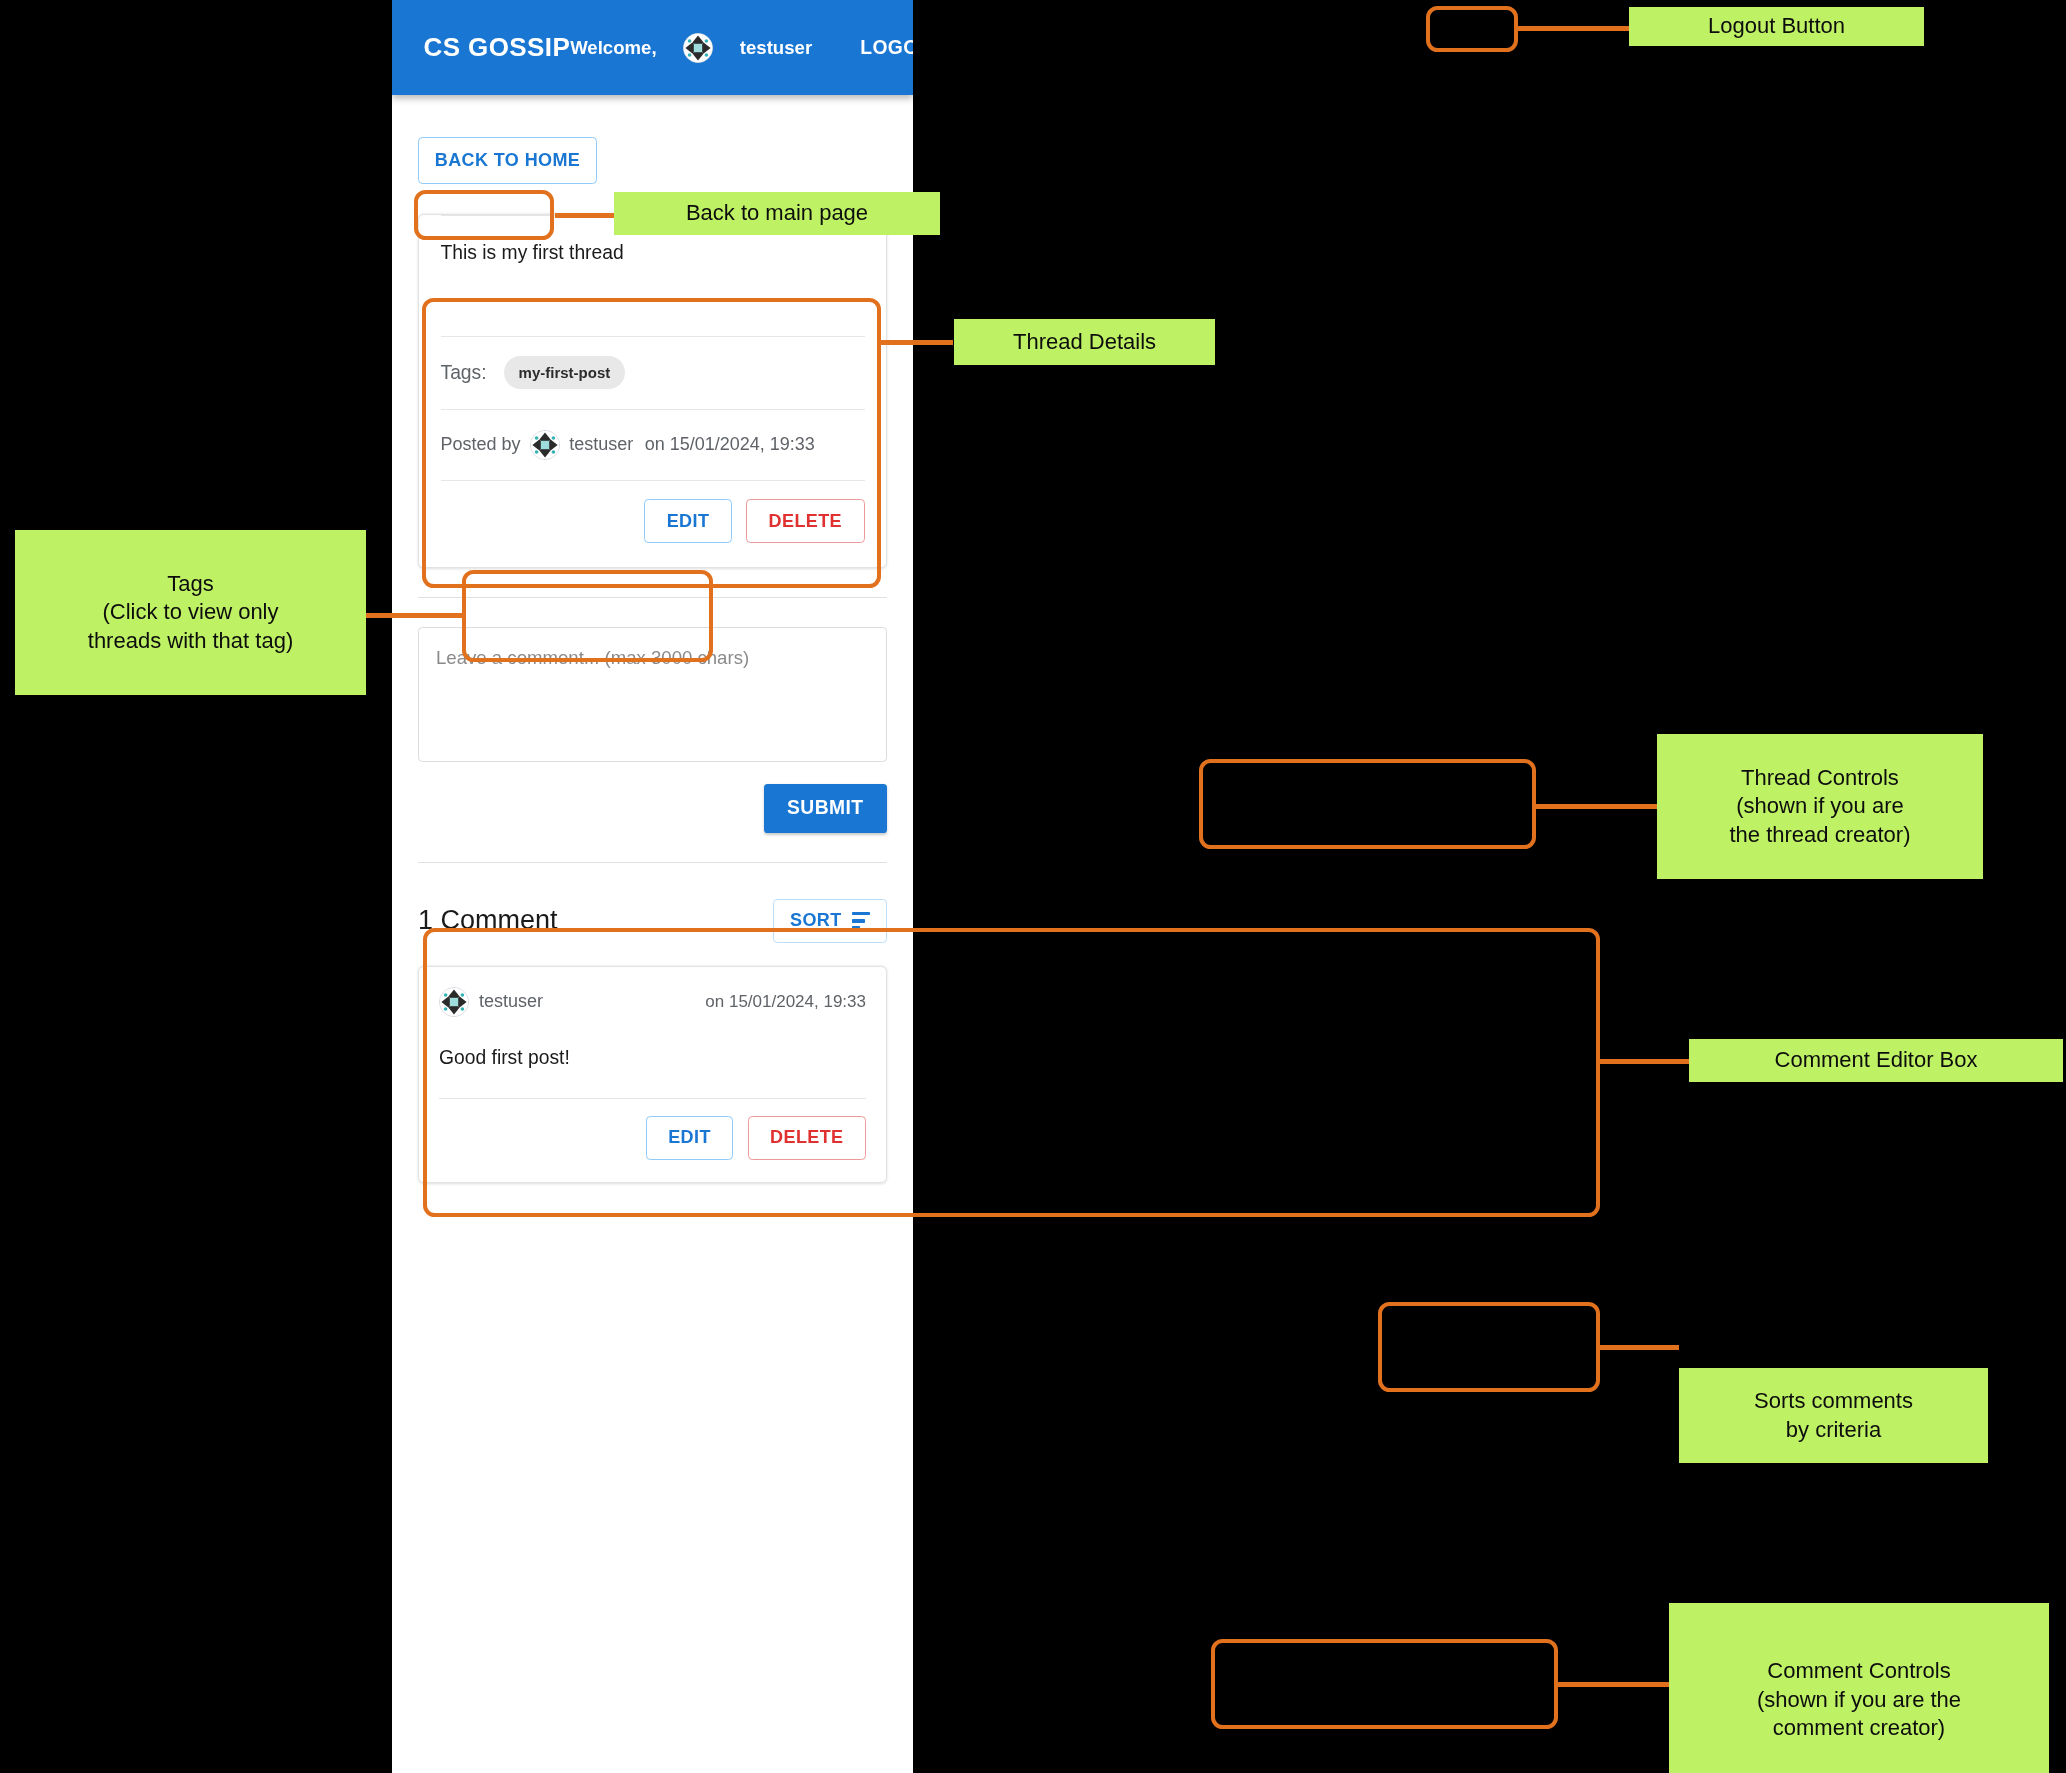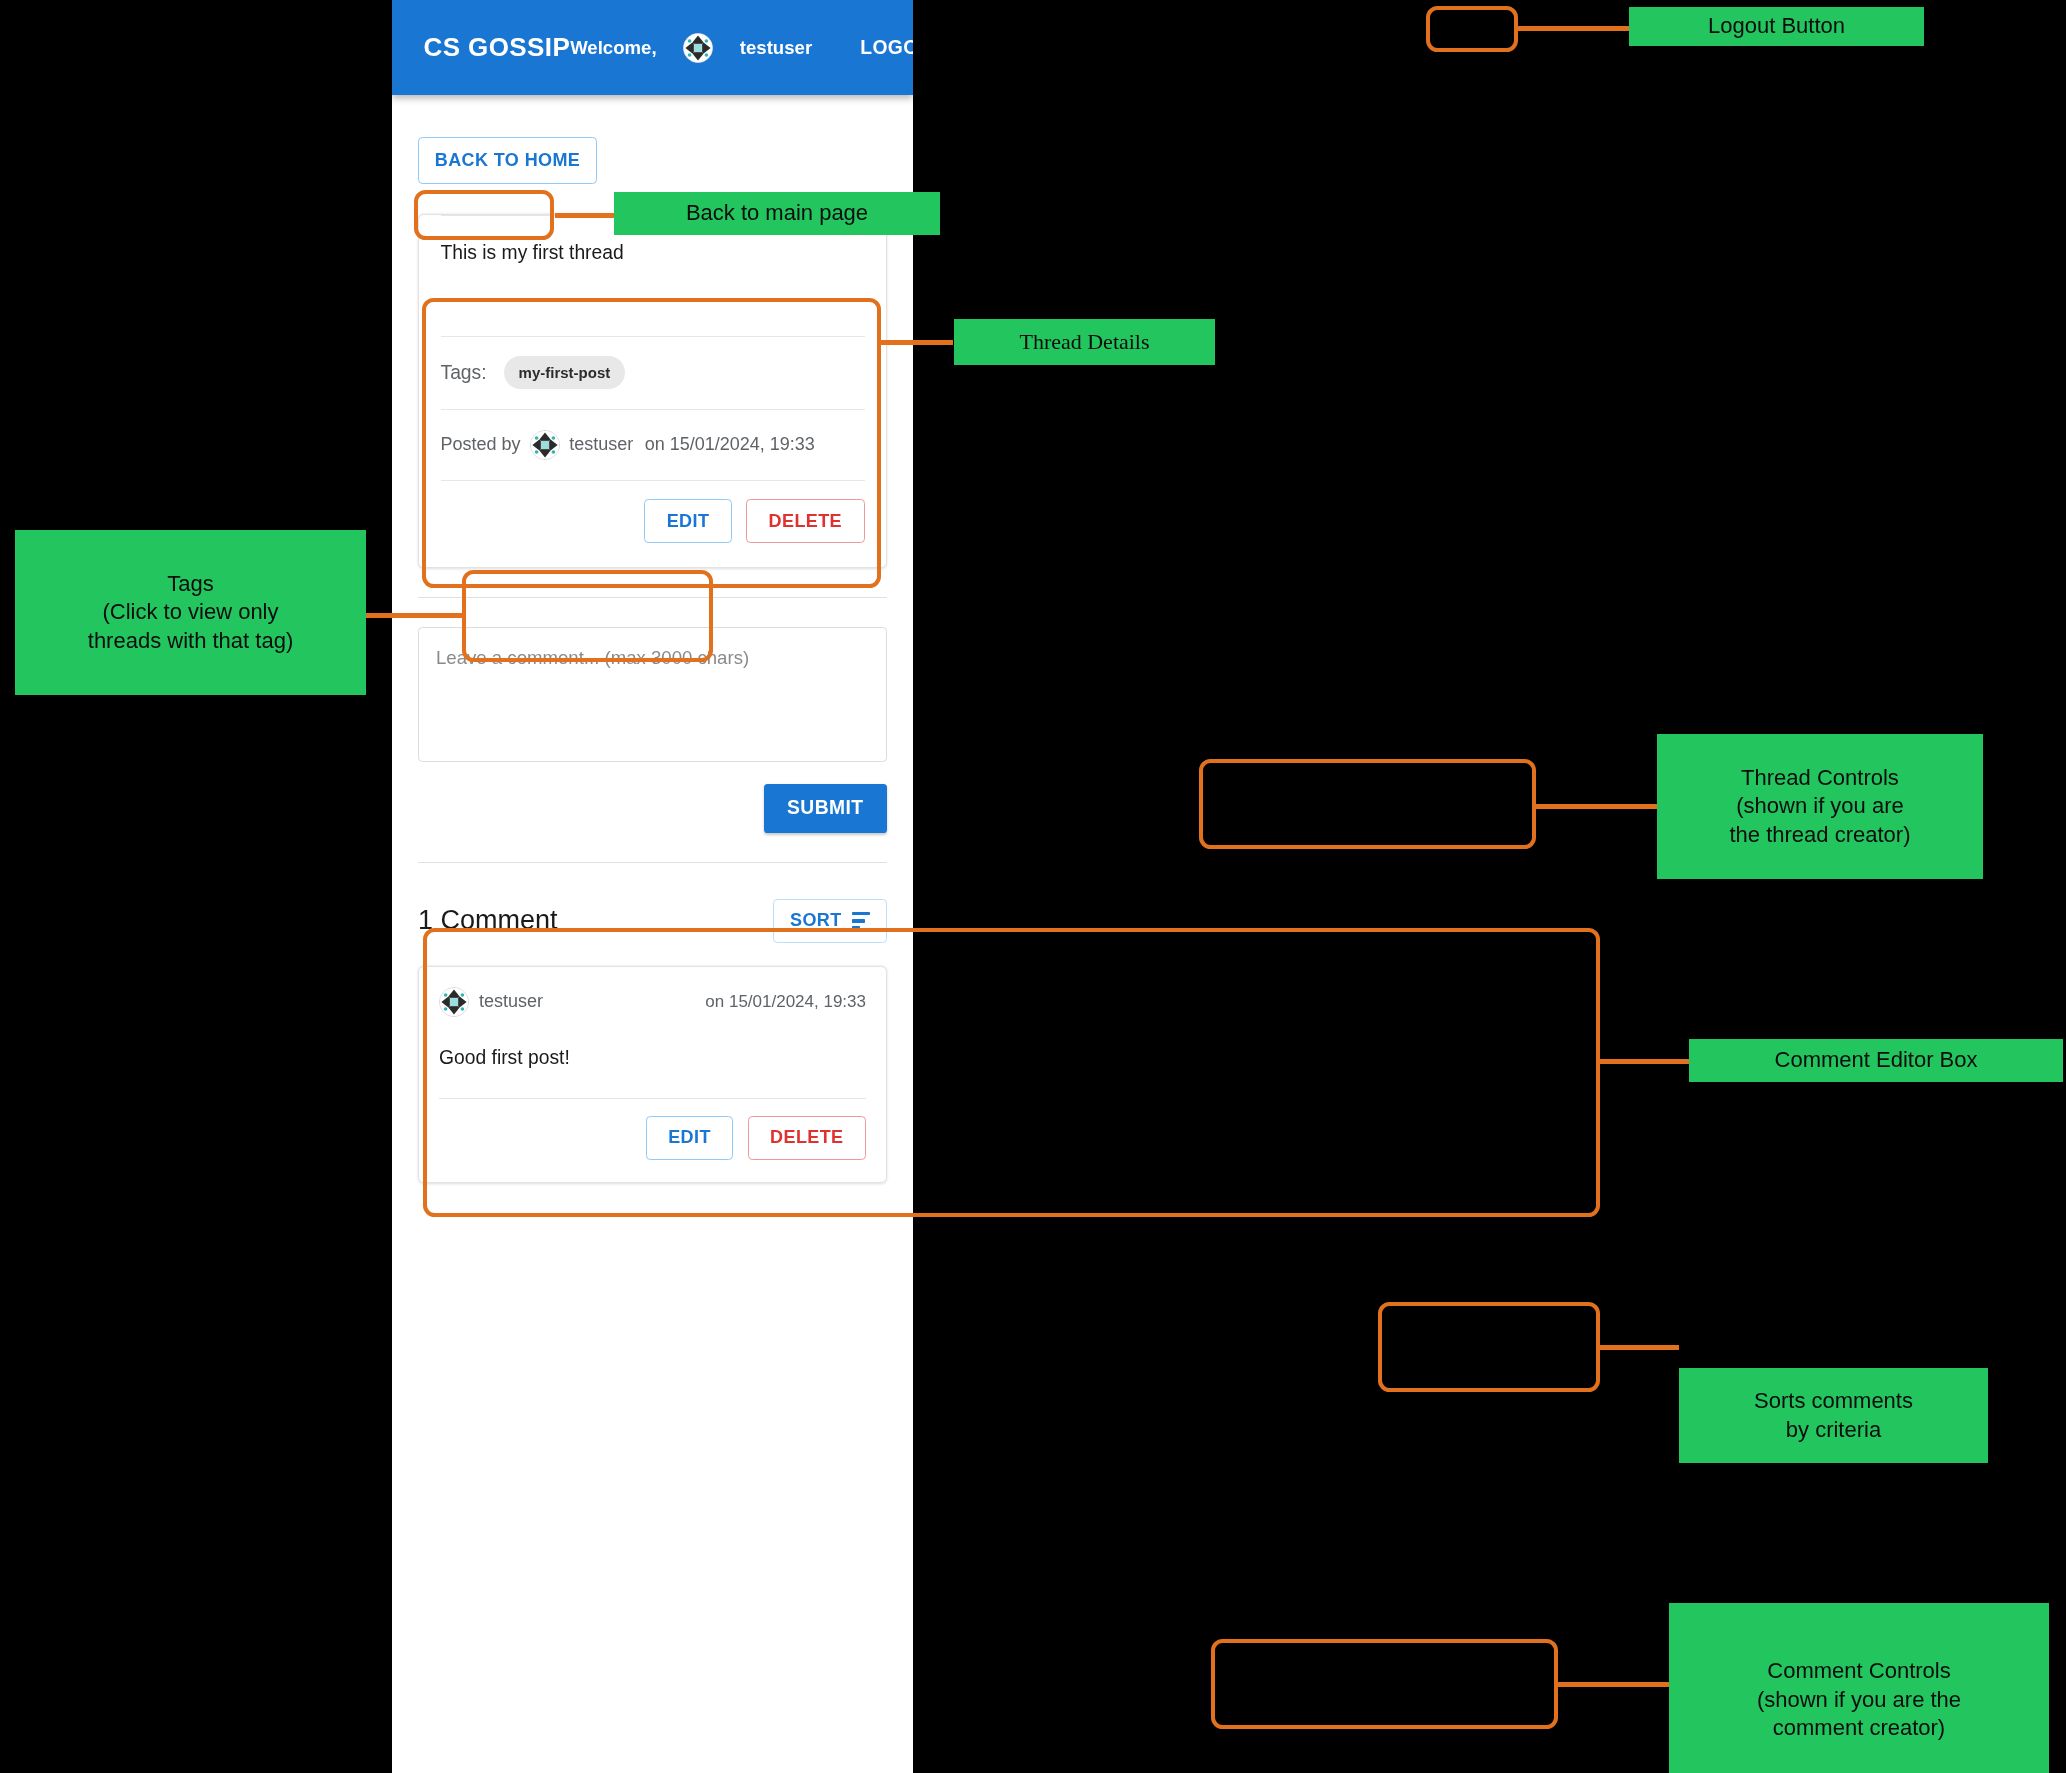--- a/index.html
+++ b/index.html
@@ -208,21 +208,21 @@
     pointer-events: none;
   }
   .lead {
     position: absolute;
     background: #e2711d;
     height: 5px;
     pointer-events: none;
   }
   .note {
     position: absolute;
-    background: #22c55e;
+    background: #bef264;
     color: #0d0d0d;
     font-size: 22px;
     line-height: 1.30;
     text-align: center;
     padding: 11.5px 15.8px;
     font-family: "Liberation Sans", sans-serif;
     white-space: pre-line;
     display: flex; align-items: center; justify-content: center;
   }
 </style>
@@ -356,21 +356,21 @@
   <div class="hl" style="left:1426px; top:5.7px; width:92px; height:46px;"></div>
   <div class="lead" style="left:1518px; top:26px; width:111px;"></div>
   <div class="note" style="left:1629px; top:7.2px; width:295px; height:39px;">Logout Button</div>
 
   <div class="hl" style="left:414px; top:190px; width:140px; height:50px;"></div>
   <div class="lead" style="left:555px; top:213px; width:59px;"></div>
   <div class="note" style="left:614px; top:192px; width:326px; height:43px;">Back to main page</div>
 
   <div class="hl" style="left:422px; top:298px; width:459px; height:290px;"></div>
   <div class="lead" style="left:880px; top:340px; width:73px;"></div>
-  <div class="note" style="left:954px; top:319px; width:261px; height:46px;font-family:Liberation Serif, serif;">Thread Details</div>
+  <div class="note" style="left:954px; top:319px; width:261px; height:46px;">Thread Details</div>
 
   <div class="hl" style="left:462px; top:570px; width:251px; height:92px;"></div>
   <div class="lead" style="left:364px; top:613px; width:100px;"></div>
   <div class="note" style="left:15px; top:530px; width:351px; height:165px;">Tags
 (Click to view only
 threads with that tag)</div>
 
   <div class="hl" style="left:1199px; top:759px; width:337px; height:90px;"></div>
   <div class="lead" style="left:1535px; top:804px; width:122px;"></div>
   <div class="note" style="left:1657px; top:734px; width:326px; height:145px;">Thread Controls

